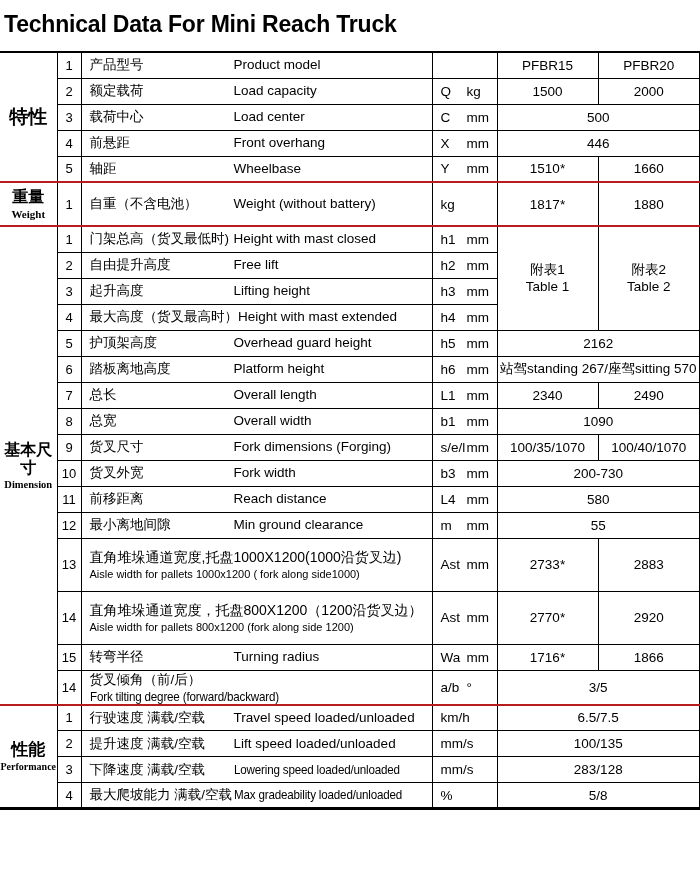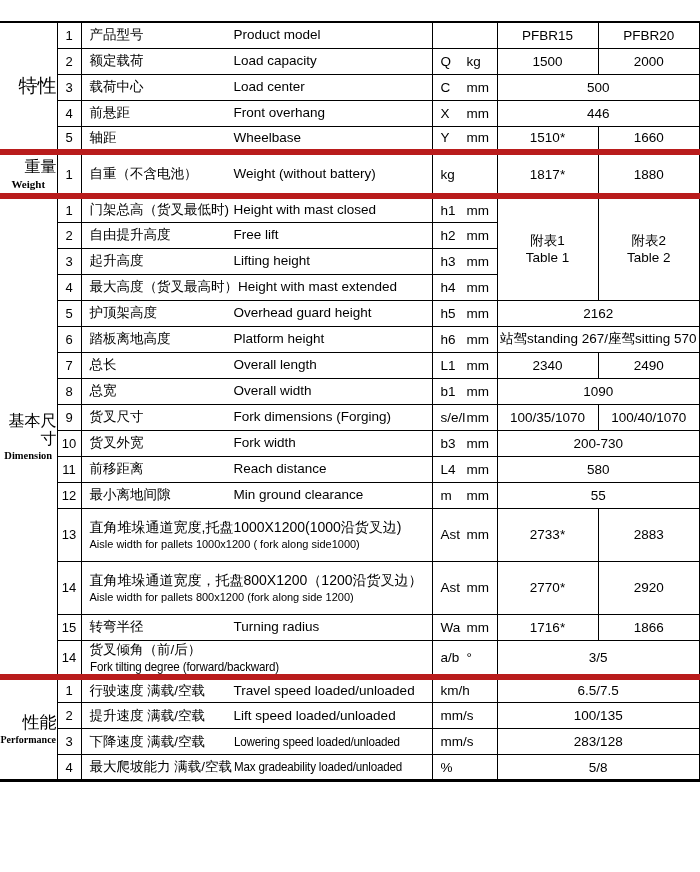--- a/index.html
+++ b/index.html
@@ -6,23 +6,23 @@
   body{width:700px;height:872px;font-family:"Liberation Sans","DejaVu Sans",sans-serif;color:#000;}
   .titlebox{padding:8px 0 0 4px;}
   .title-zh{font-size:28px;font-weight:bold;letter-spacing:1px;line-height:34px;}
   .title-en{font-size:23px;font-weight:600;letter-spacing:-0.2px;line-height:28px;margin-top:2px;}
   table.spec{border-collapse:collapse;table-layout:fixed;width:700px;margin-top:13px;
              border-top:2px solid #000;border-bottom:3px solid #000;border-right:2px solid #000;}
   col.c-sec{width:57px;} col.c-num{width:24px;} col.c-name{width:351px;}
   col.c-unit{width:65px;} col.c-v1{width:101px;} col.c-v2{width:102px;}
   td{border:1px solid #000;padding:0;vertical-align:middle;font-size:13.5px;overflow:hidden;}
   tr.h26{height:26px;} tr.h44{height:44px;} tr.h53{height:53px;}
-  tr.secline td{border-top:6px solid #b91c1c;}
+  tr.secline td{border-top:2px solid #b91c1c;}
   td.sec{border-left:none;text-align:center;}
-  .slab-zh{font-weight:normal;line-height:1.15;text-align:right;}
+  .slab-zh{font-weight:bold;line-height:1.15;}
   .s-feat .slab-zh{font-size:19px;}
   .s-weight .slab-zh, .s-dim .slab-zh{font-size:16px;}
   .s-perf .slab-zh{font-size:17px;}
   .slab-en{font-weight:bold;font-size:11px;margin-top:1px;font-family:Liberation Serif, serif;}
   .s-dim .slab-en{font-size:10.5px;}
   .s-perf .slab-en{font-size:10px;}
   .slab-en:empty{display:none;}
   td.num{text-align:center;font-size:13px;}
   td.name{padding-left:8px;}
   td.name .zh{display:inline-block;min-width:144px;font-size:13.5px;}
@@ -34,20 +34,21 @@
   td.unit{padding-left:8px;white-space:nowrap;}
   td.unit .sym{display:inline-block;}
   td.unit .sym:not(:empty){min-width:26px;}
   td.val{text-align:center;}
   td.tbl div{line-height:1.3;font-size:13.5px;}
 </style>
 </head>
 <body>
 
 <div class="titlebox">
+  <div class="title-en">Technical Data For Mini Reach Truck</div>
 </div>
 
 <table class="spec">
 <colgroup>
   <col class="c-sec">
       <col class="c-num">
       <col class="c-name">
       <col class="c-unit">
       <col class="c-v1">
       <col class="c-v2">

